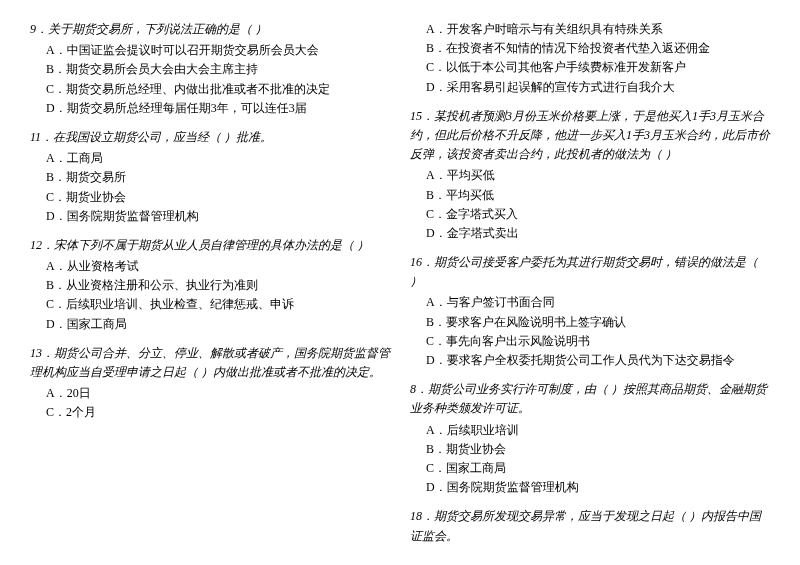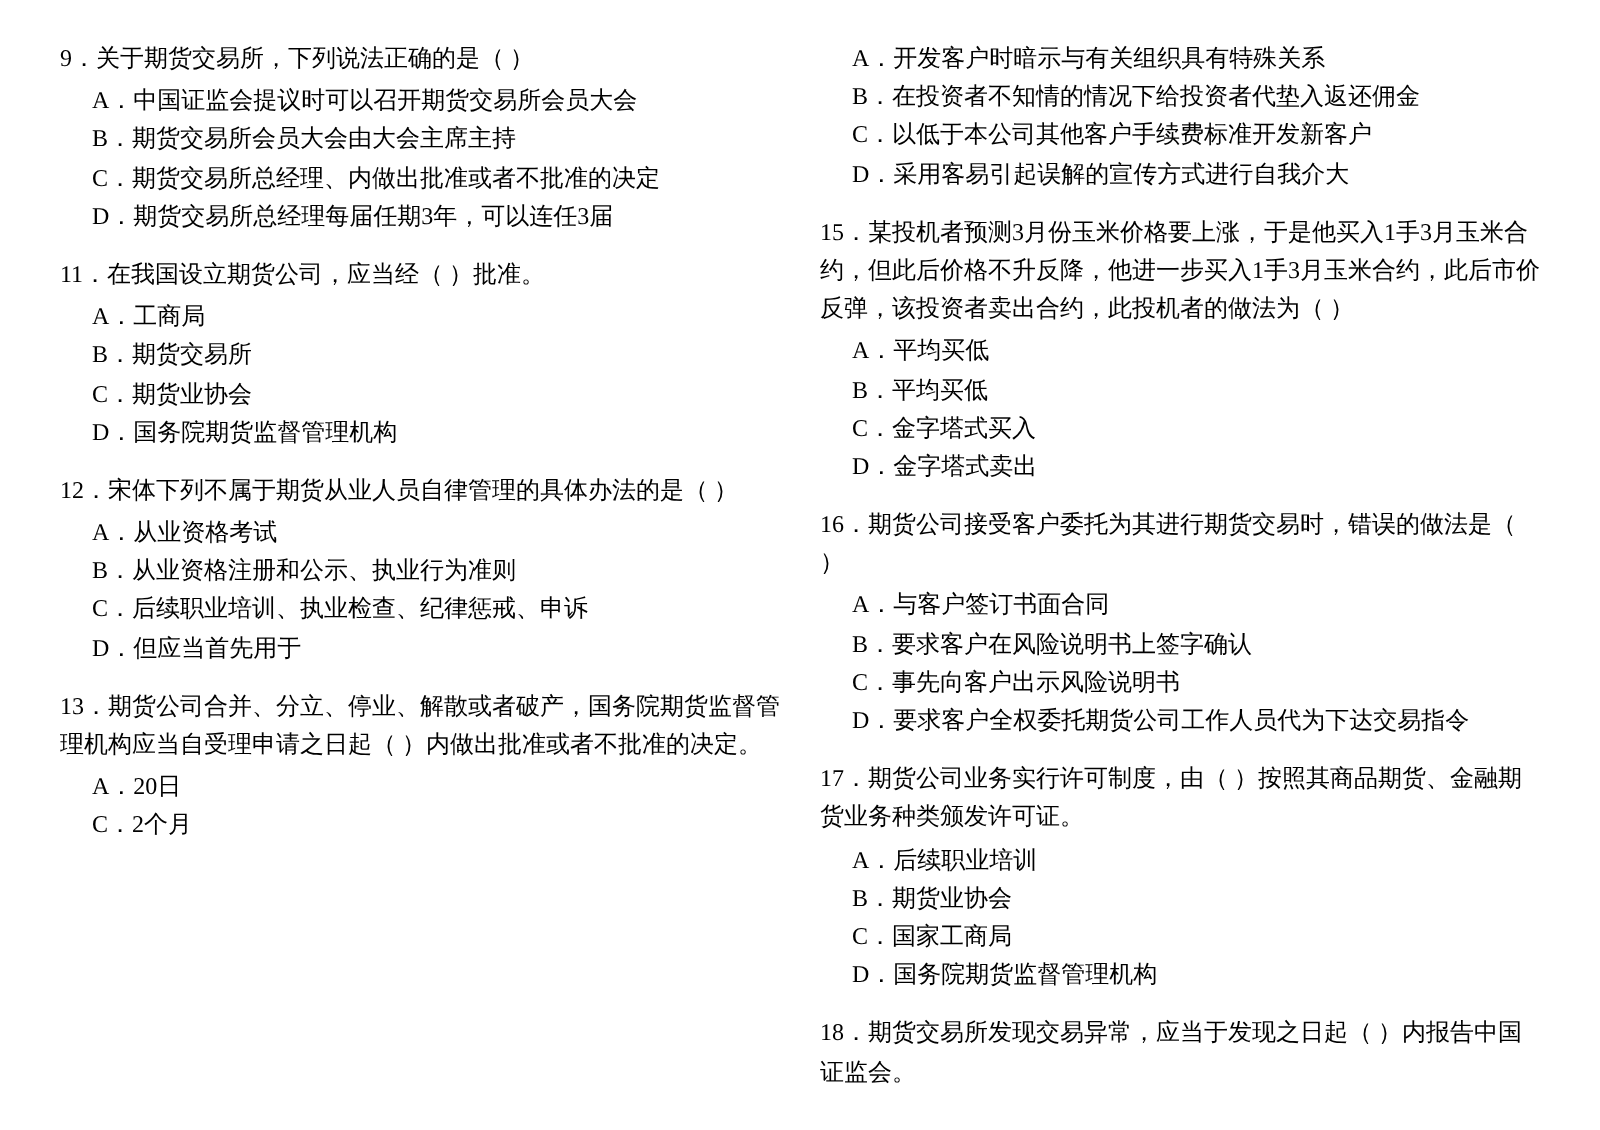--- a/index.html
+++ b/index.html
@@ -27,20 +27,21 @@
     .col {
       flex: 1;
     }
     .question-block {
       margin-bottom: 10px;
     }
     .question-title {
       line-height: 1.6;
       text-indent: 0;
       margin-bottom: 2px;
+      font-style: italic;
     }
     .option {
       padding-left: 16px;
       line-height: 1.6;
     }
   </style>
 </head>
 <body>
 
 <div class="page">
@@ -63,21 +64,21 @@
         <div class="option">B．期货交易所</div>
         <div class="option">C．期货业协会</div>
         <div class="option">D．国务院期货监督管理机构</div>
       </div>
 
       <div class="question-block">
         <div class="question-title">12．宋体下列不属于期货从业人员自律管理的具体办法的是（    ）</div>
         <div class="option">A．从业资格考试</div>
         <div class="option">B．从业资格注册和公示、执业行为准则</div>
         <div class="option">C．后续职业培训、执业检查、纪律惩戒、申诉</div>
-        <div class="option">D．但应当首先用于</div>
+        <div class="option">D．国家工商局</div>
       </div>
 
       <div class="question-block">
         <div class="question-title">13．期货公司合并、分立、停业、解散或者破产，国务院期货监督管理机构应当自受理申请之日起（    ）内做出批准或者不批准的决定。</div>
         <div class="option">A．20日</div>
         <div class="option">C．2个月</div>
 
       </div>
 
     </div>
@@ -101,21 +102,21 @@
 
       <div class="question-block">
         <div class="question-title">16．期货公司接受客户委托为其进行期货交易时，错误的做法是（    ）</div>
         <div class="option">A．与客户签订书面合同</div>
         <div class="option">B．要求客户在风险说明书上签字确认</div>
         <div class="option">C．事先向客户出示风险说明书</div>
         <div class="option">D．要求客户全权委托期货公司工作人员代为下达交易指令</div>
       </div>
 
       <div class="question-block">
-        <div class="question-title">17．期货公司业务实行许可制度，由（    ）按照其商品期货、金融期货业务种类颁发许可证。</div>
+        <div class="question-title">8．期货公司业务实行许可制度，由（    ）按照其商品期货、金融期货业务种类颁发许可证。</div>
         <div class="option">A．后续职业培训</div>
         <div class="option">B．期货业协会</div>
         <div class="option">C．国家工商局</div>
         <div class="option">D．国务院期货监督管理机构</div>
       </div>
 
       <div class="question-block">
         <div class="question-title">18．期货交易所发现交易异常，应当于发现之日起（    ）内报告中国证监会。</div>
 
       </div>

